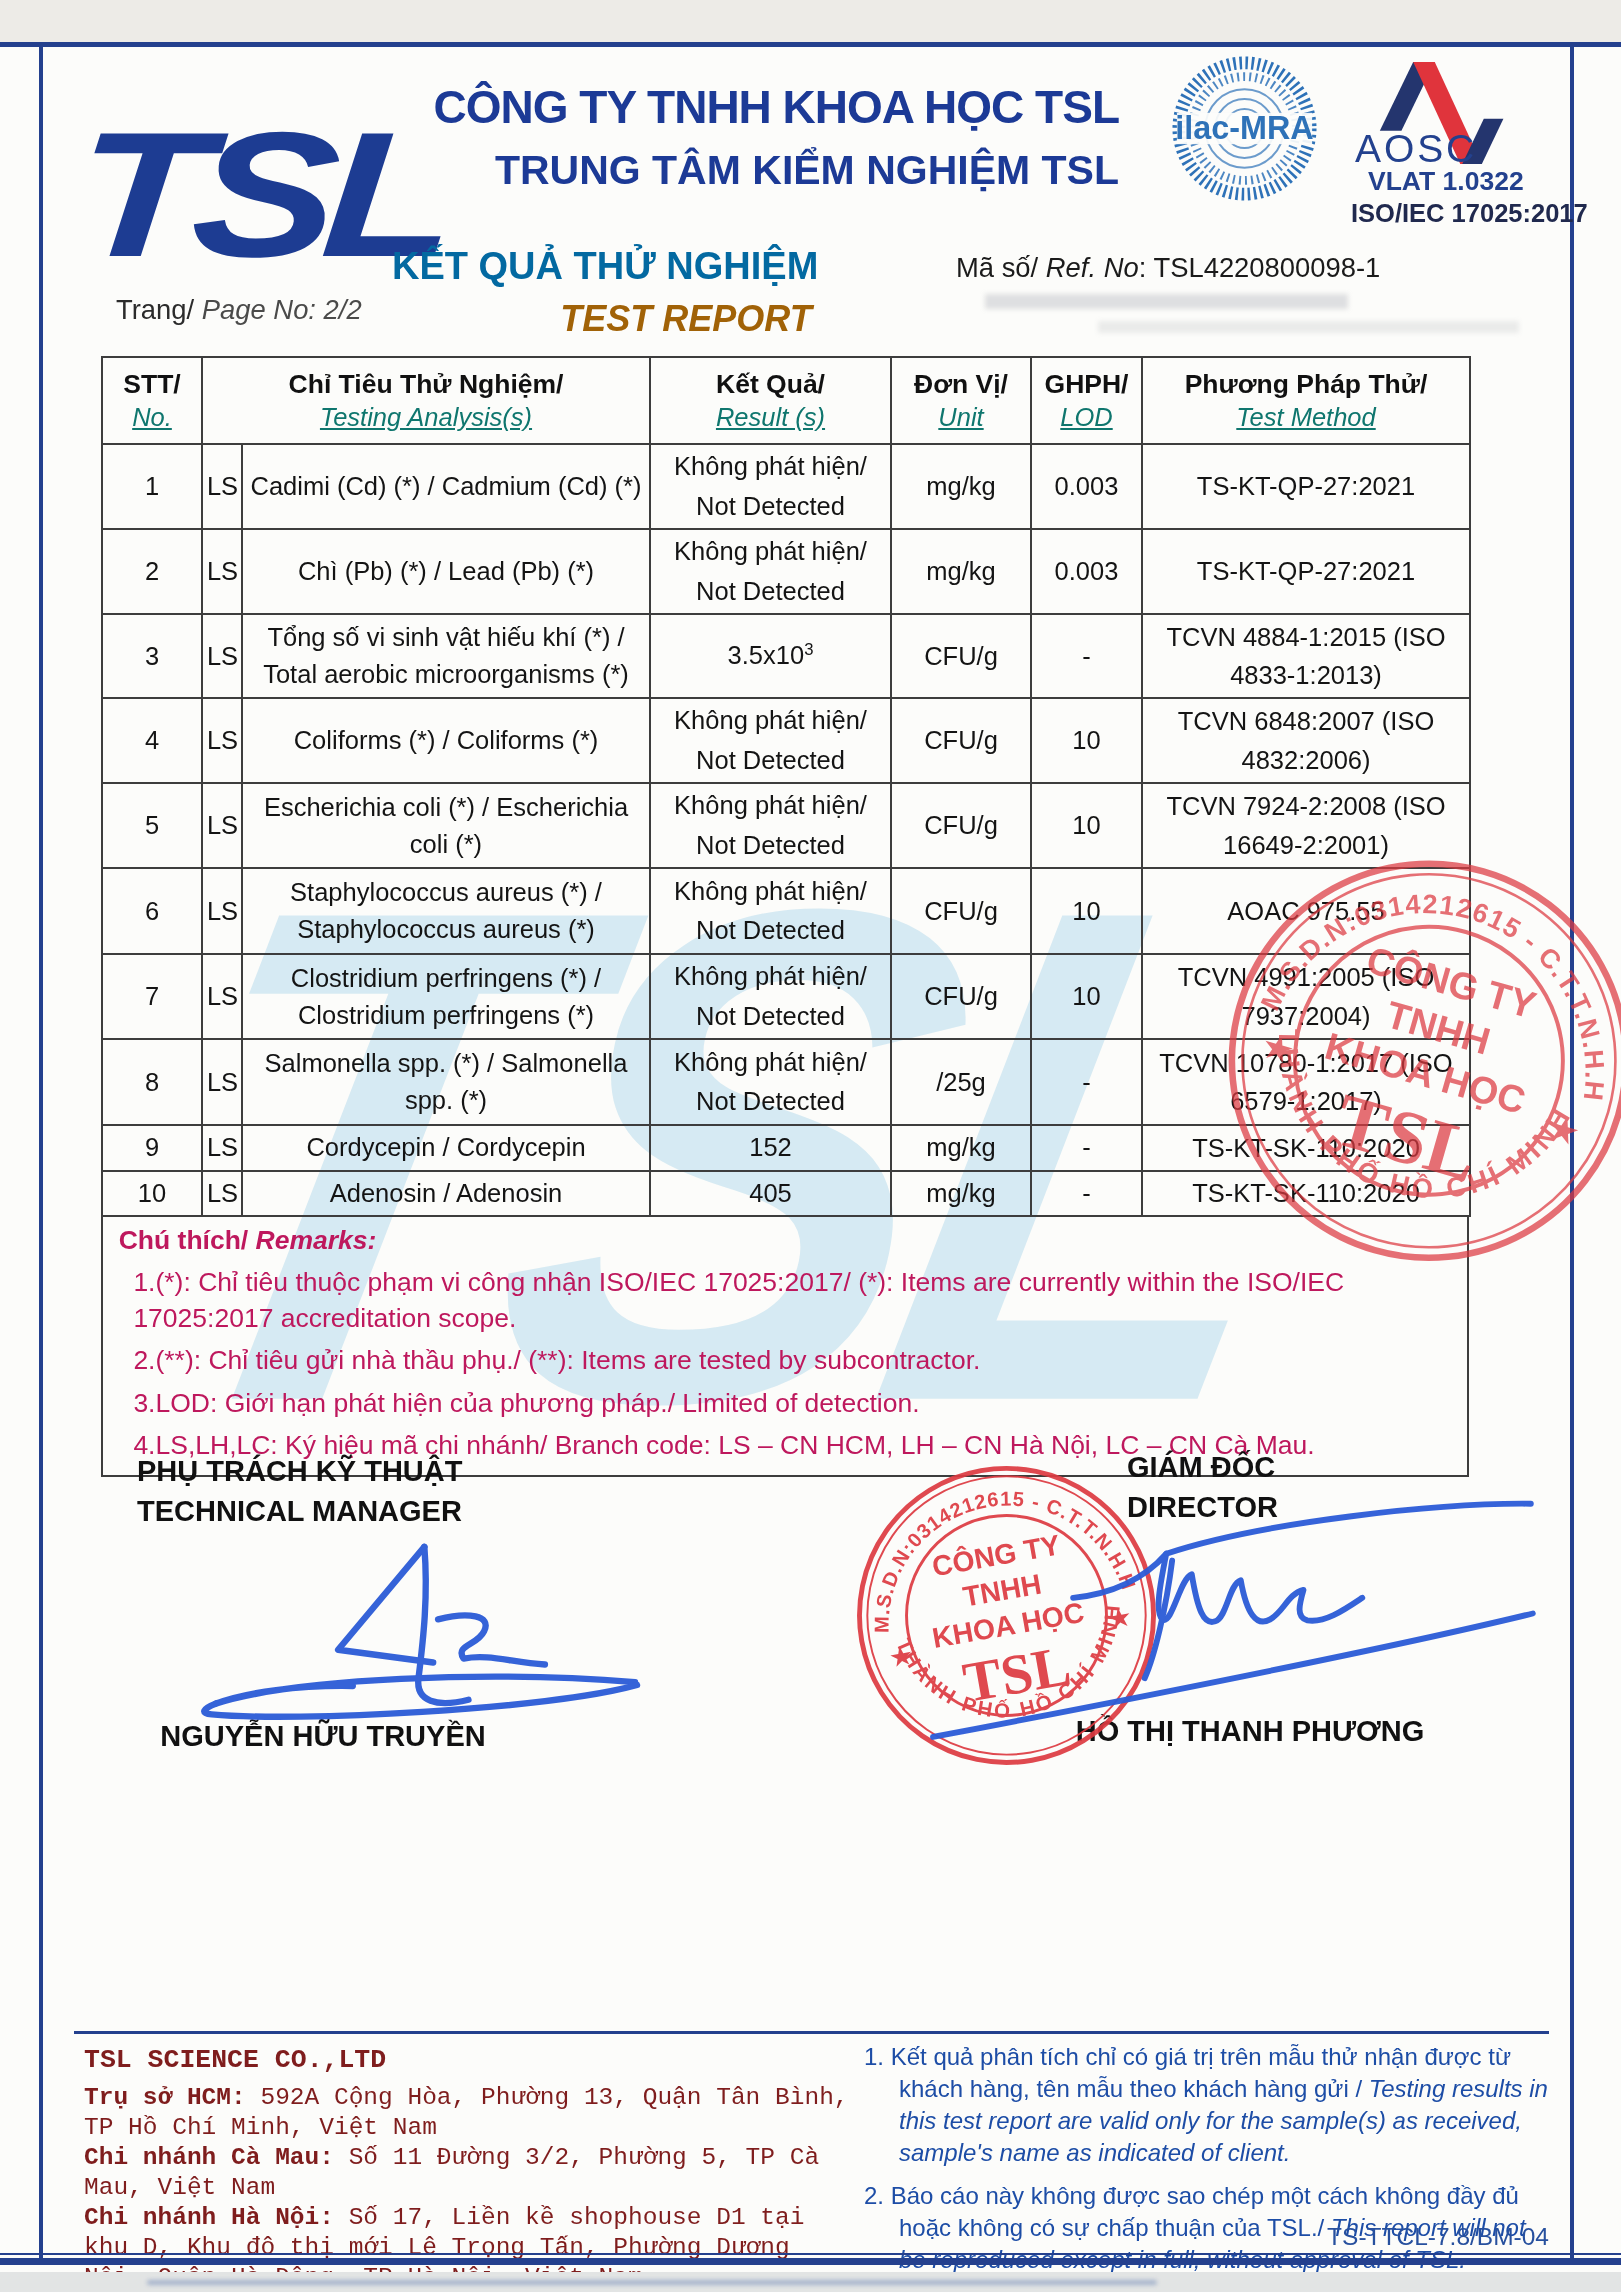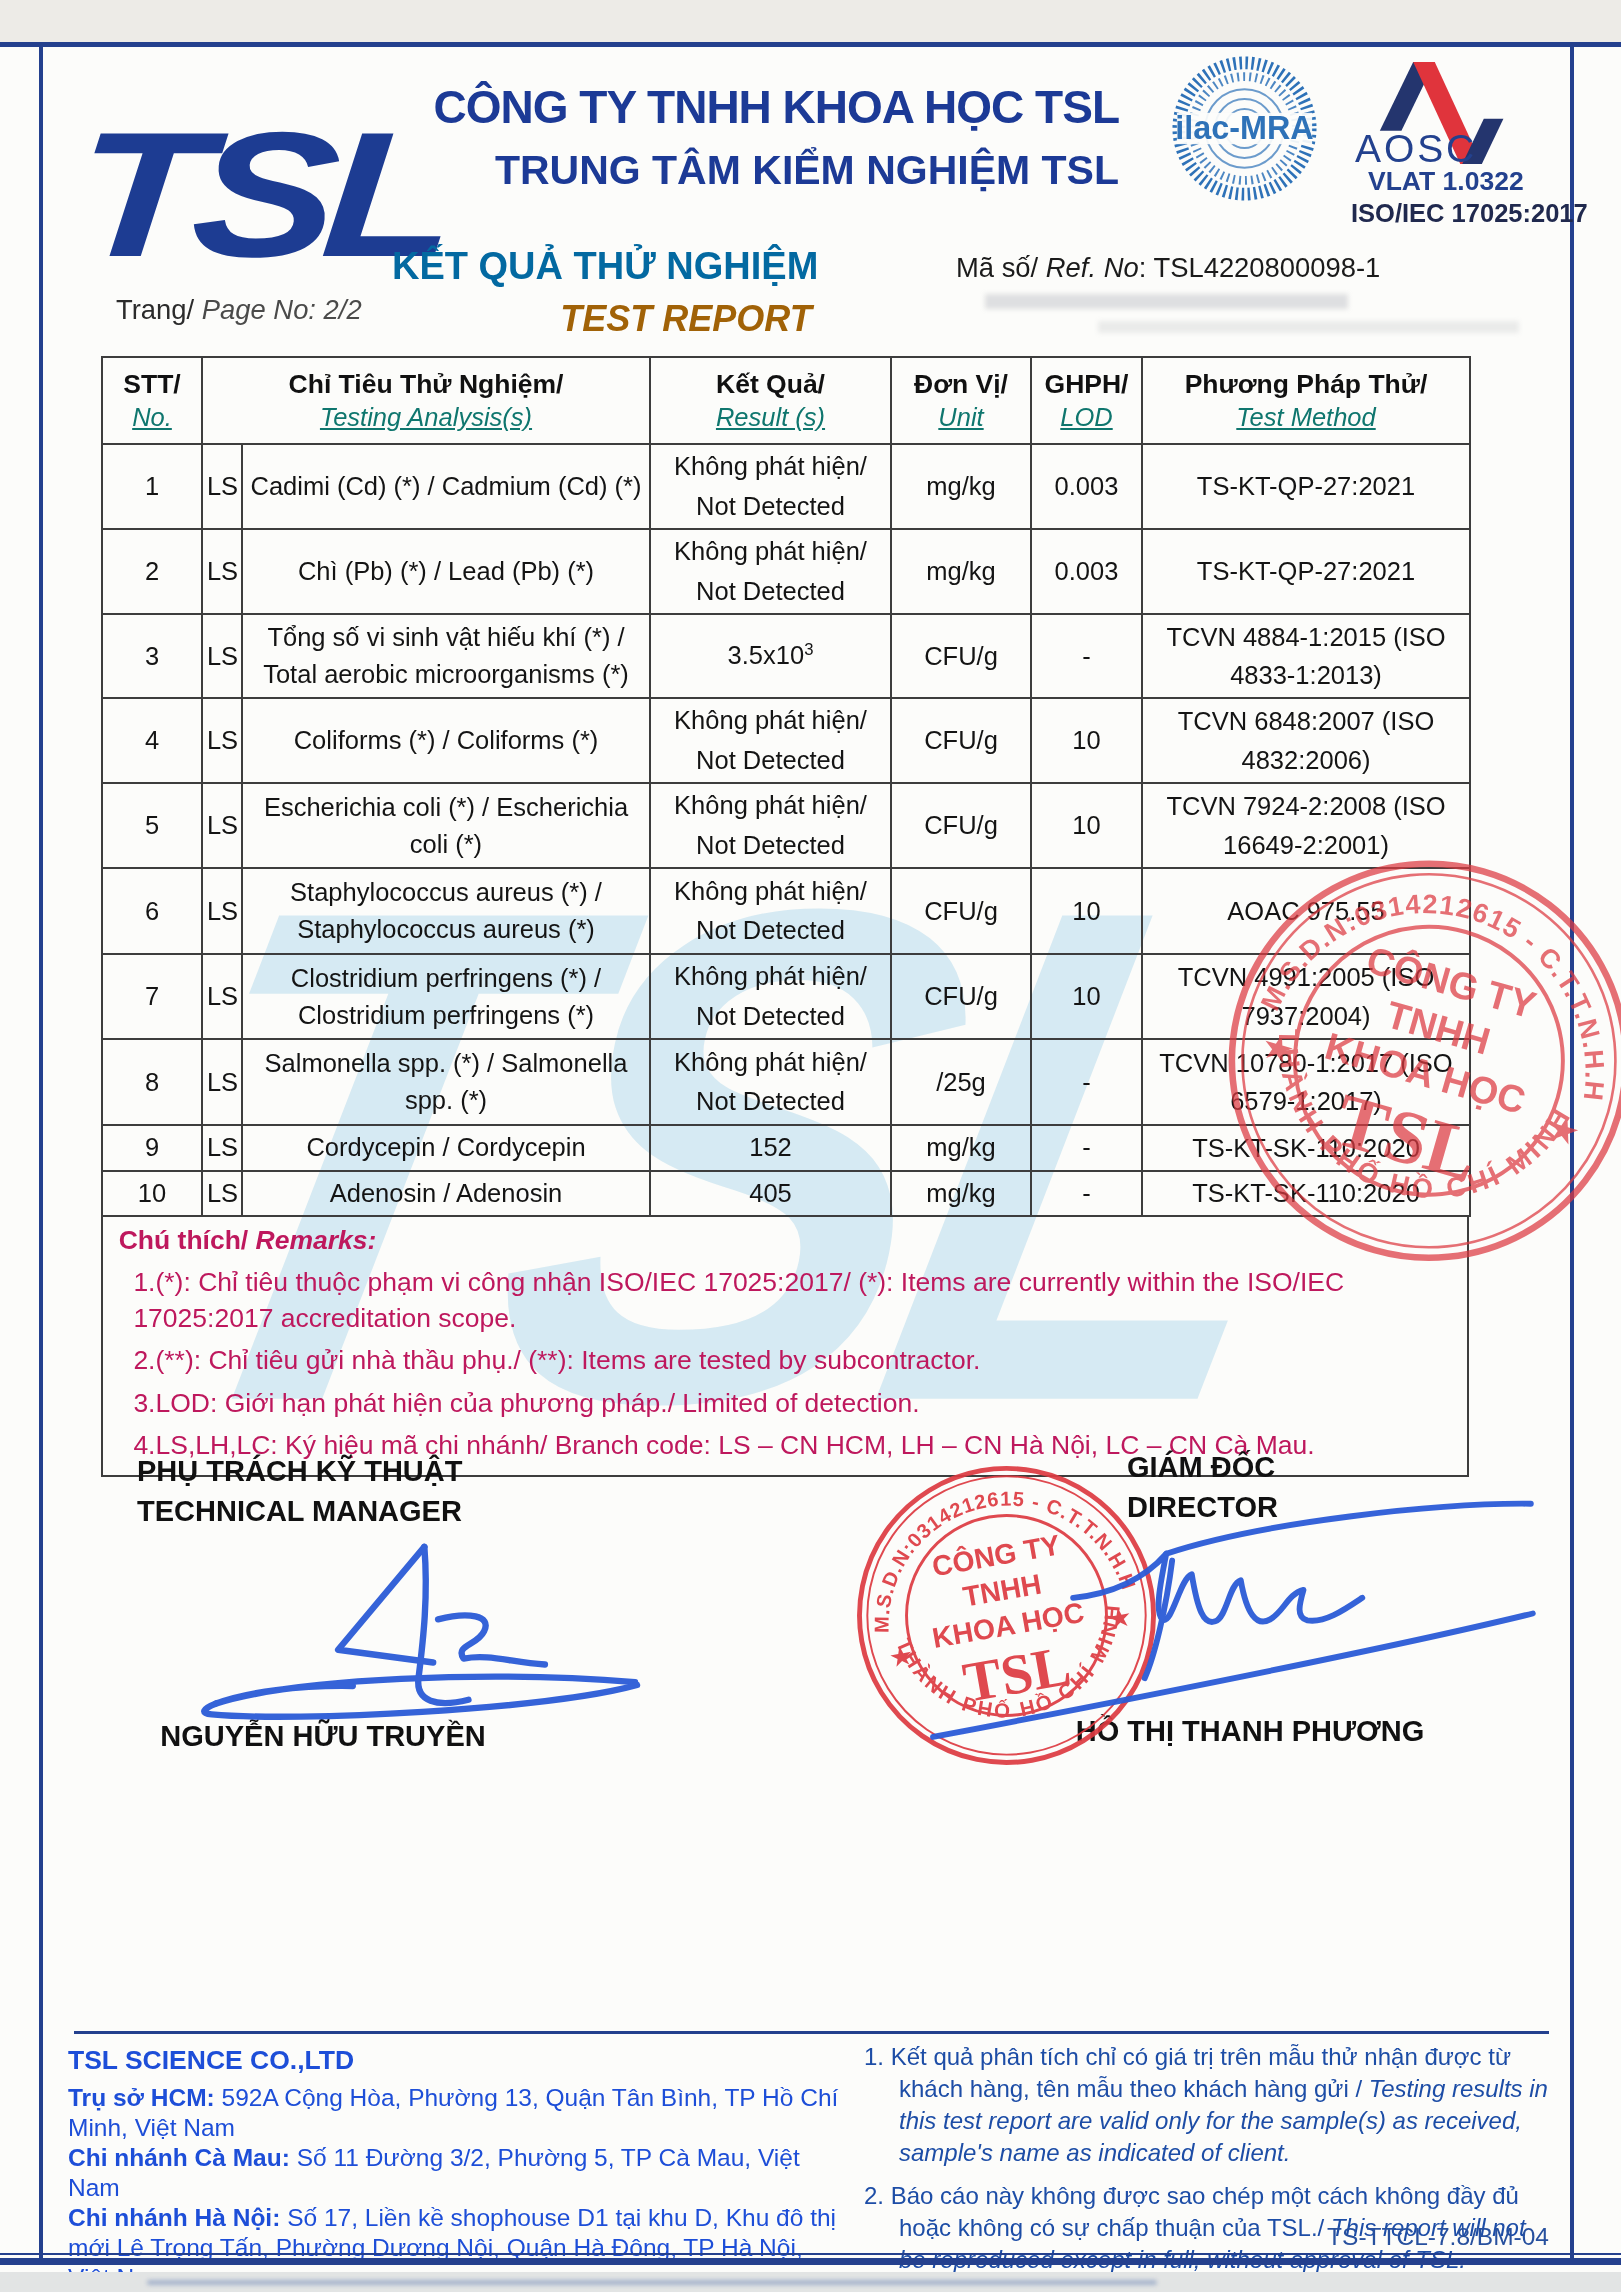--- a/index.html
+++ b/index.html
@@ -64,21 +64,21 @@
 
   
   .watermark{left:245px;top:804px;font-size:627px;font-weight:bold;font-style:italic;color:rgba(140,198,228,.34);letter-spacing:-27.4px;transform:skewX(-12deg) scaleY(1.12);transform-origin:left top;line-height:1;z-index:1;pointer-events:none;}
 
   .overlay-svg{left:0;top:0;width:1621px;height:2293px;z-index:3;pointer-events:none;}
   .doc-box{z-index:2;}
   .z2{z-index:2;}
 
   
   .footer-rule{left:74px;top:2031px;width:1475px;height:2.9px;background:#24408e;}
-  .footer-left{left:68px;top:2045px;width:774px;color:#1d4ed8;font-size:24.5px;line-height:30px;}
+  .footer-left{left:84px;top:2045px;width:774px;color:#7f1d1d;font-size:24.5px;line-height:30px;font-family:Liberation Mono, monospace;}
   .footer-left .co{font-weight:bold;font-size:26.5px;margin-bottom:7.8px;}
   .footer-left b{font-weight:bold;}
   .footer-right{left:864px;top:2041px;width:691px;color:#1d4da6;font-size:24px;line-height:32px;}
   .footer-right .note{padding-left:35px;text-indent:-35px;margin-bottom:10.8px;}
   .footer-right .en{font-style:italic;}
   .form-code{left:1255px;top:2223px;width:294px;text-align:right;font-size:24.5px;color:#27509e;}
 </style>
 </head>
 <body>
 

